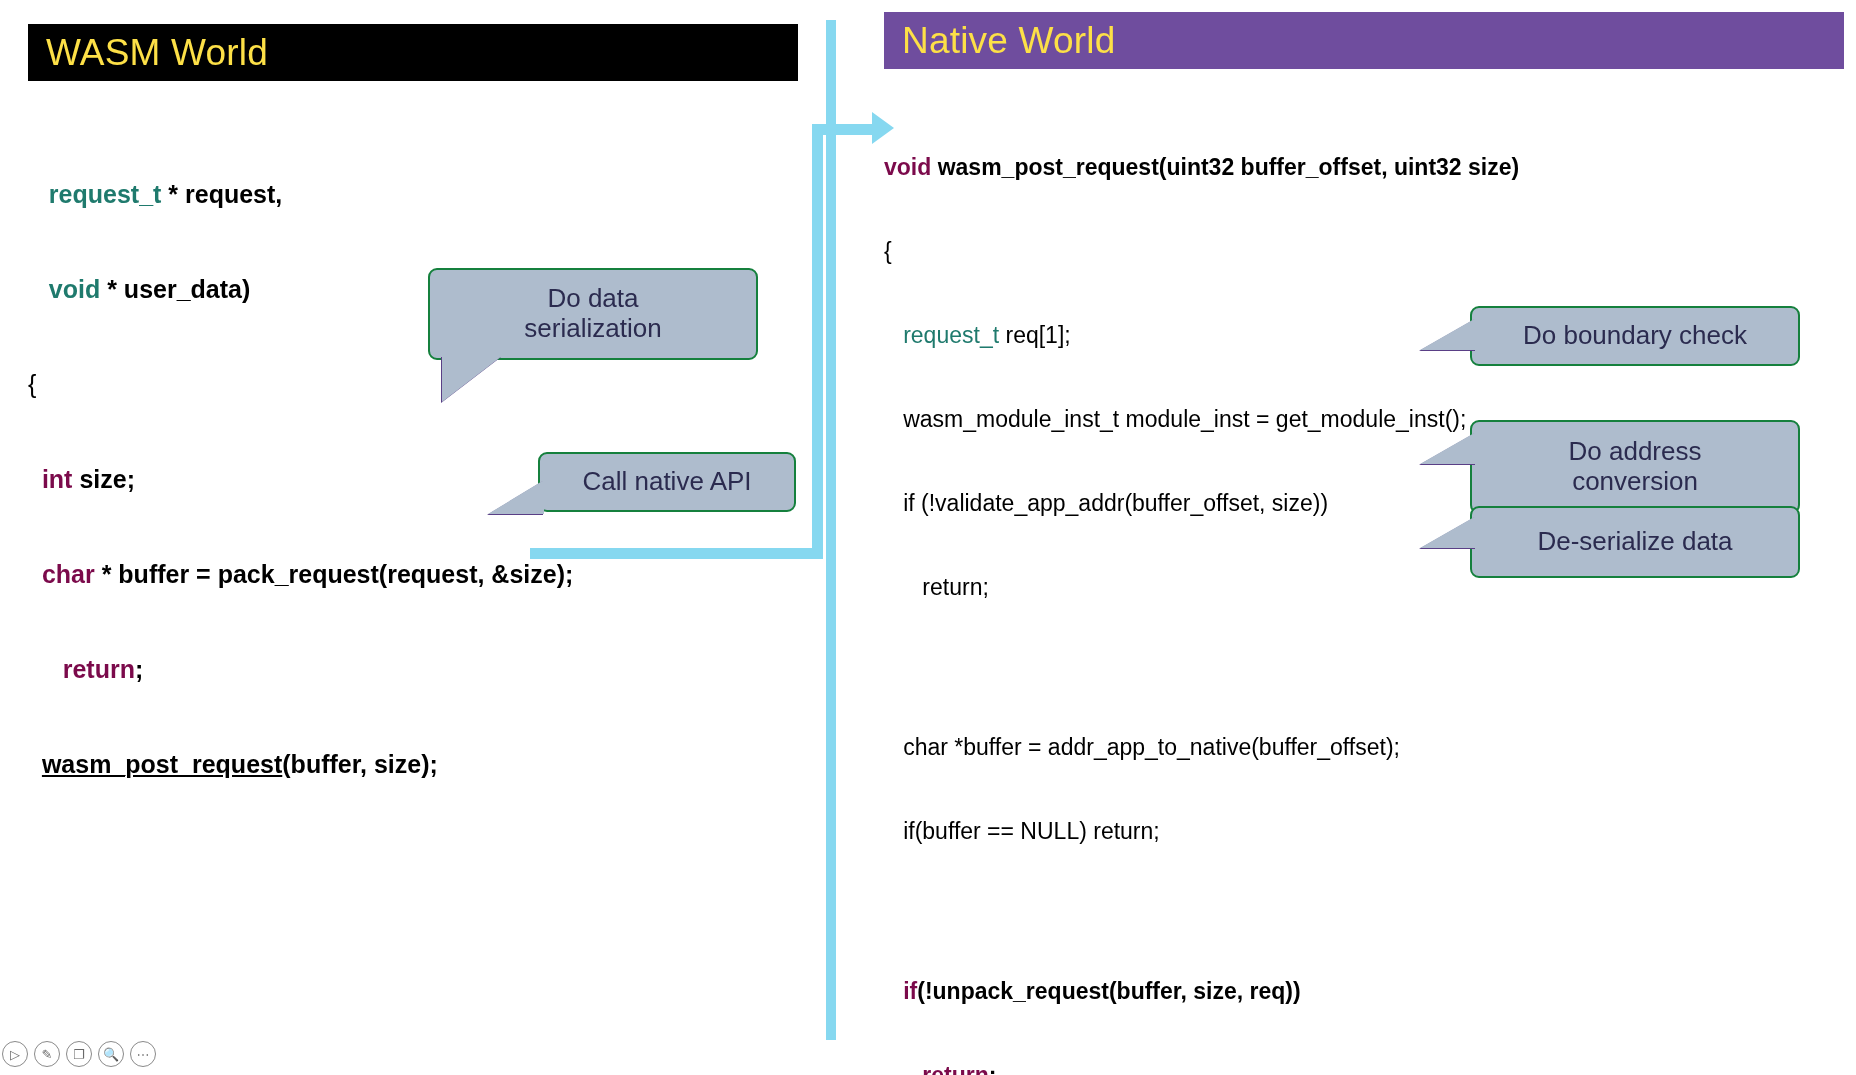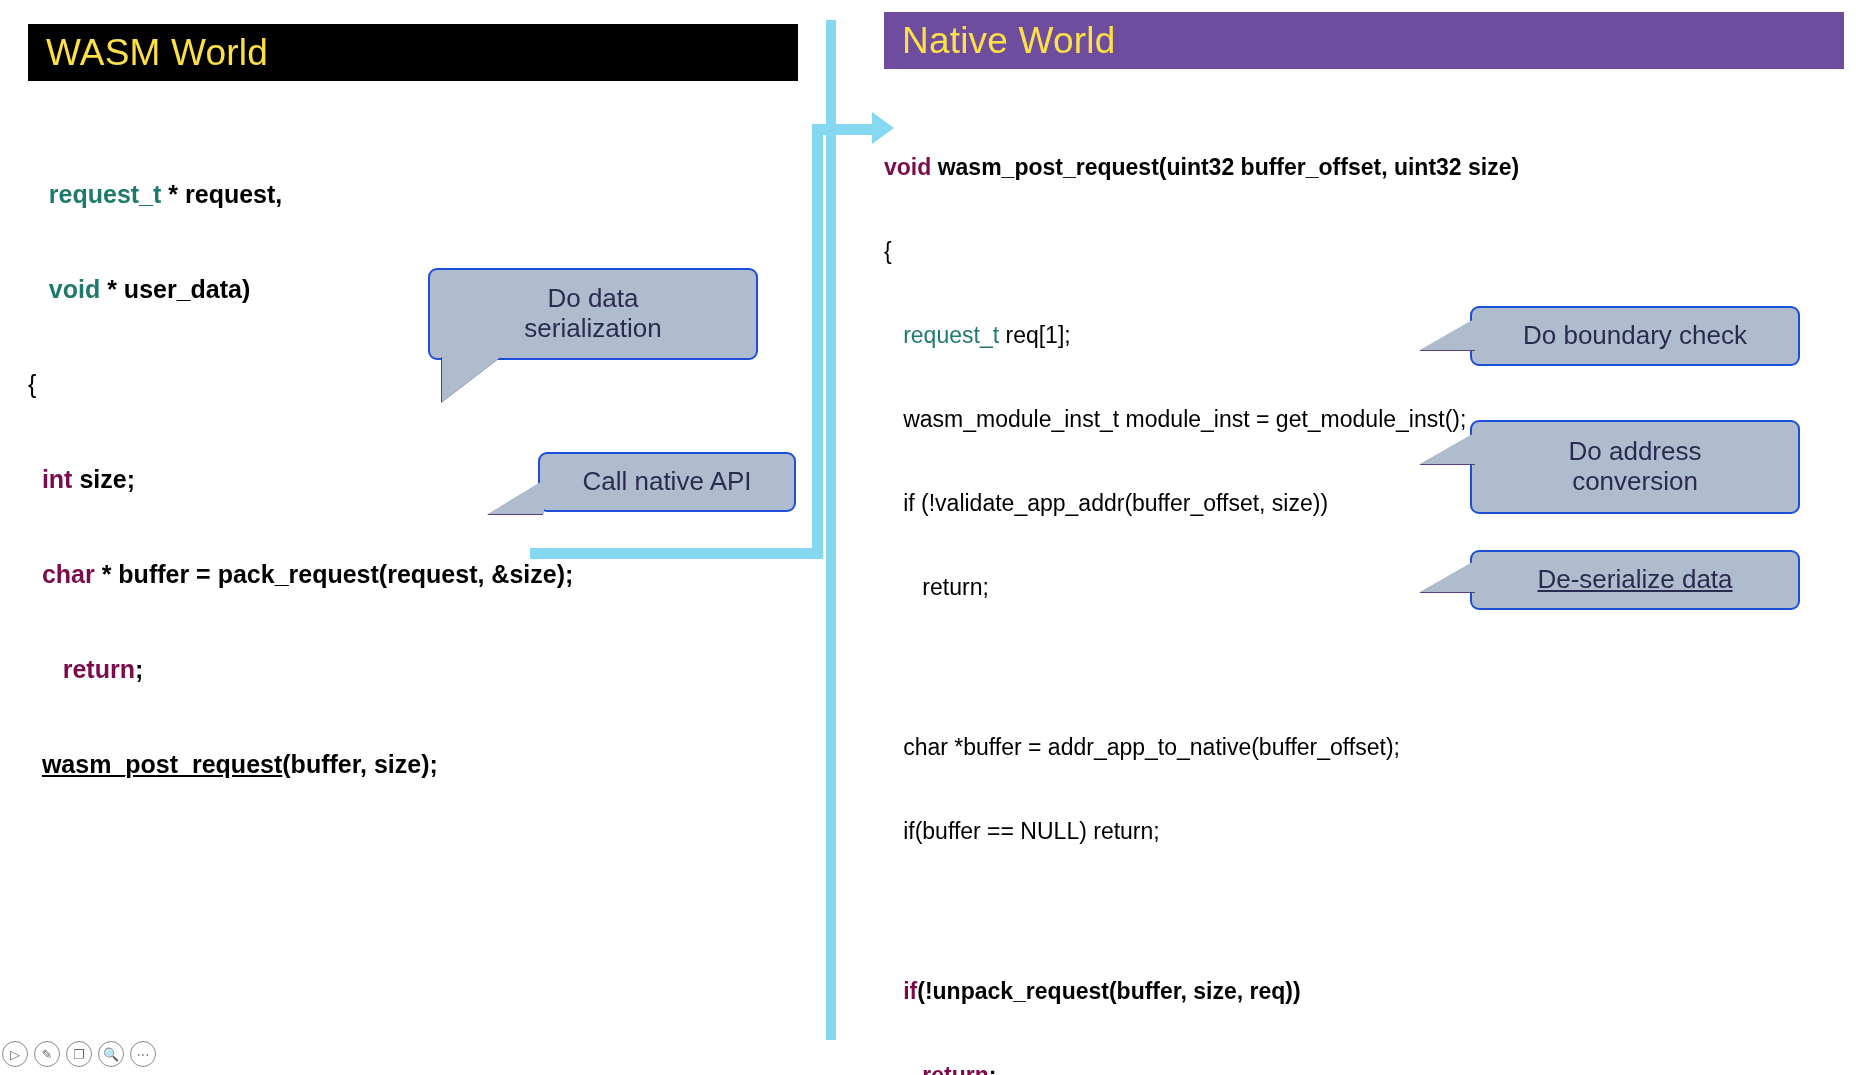--- a/index.html
+++ b/index.html
@@ -104,21 +104,21 @@
     width: 0; height: 0;
     border-top: 16px solid transparent;
     border-bottom: 16px solid transparent;
     border-left: 22px solid #86d8f0;
   }
 
   
   .callout {
     position: absolute;
     background: #aebccd;
-    border: 2px solid #1d4ed8;
+    border: 2px solid #15803d;
     border-radius: 9px;
     color: #2b2b4f;
     font-size: 26px;
     display: flex;
     align-items: center;
     justify-content: center;
     text-align: center;
     box-sizing: border-box;
     line-height: 1.15;
   }
@@ -148,21 +148,21 @@
     border-left: 56px solid transparent;
     filter: drop-shadow(-1px 1px 0 #5a3f86);
   }
   #callout-address { left: 1470px; top: 420px; width: 330px; height: 94px; }
   #callout-address .tail {
     left: -52px; top: 10px;
     border-bottom: 32px solid #aebccd;
     border-left: 56px solid transparent;
     filter: drop-shadow(-1px 1px 0 #5a3f86);
   }
-  #callout-deserialize { left: 1470px; top: 550px; width: 330px; height: 60px; text-decoration: underline; }
+  #callout-deserialize { left: 1470px; top: 506px; width: 330px; height: 72px; }
   #callout-deserialize .tail {
     left: -52px; top: 8px;
     border-bottom: 32px solid #aebccd;
     border-left: 56px solid transparent;
     filter: drop-shadow(-1px 1px 0 #5a3f86);
   }
 
   
   #toolbar {
     position: absolute;

